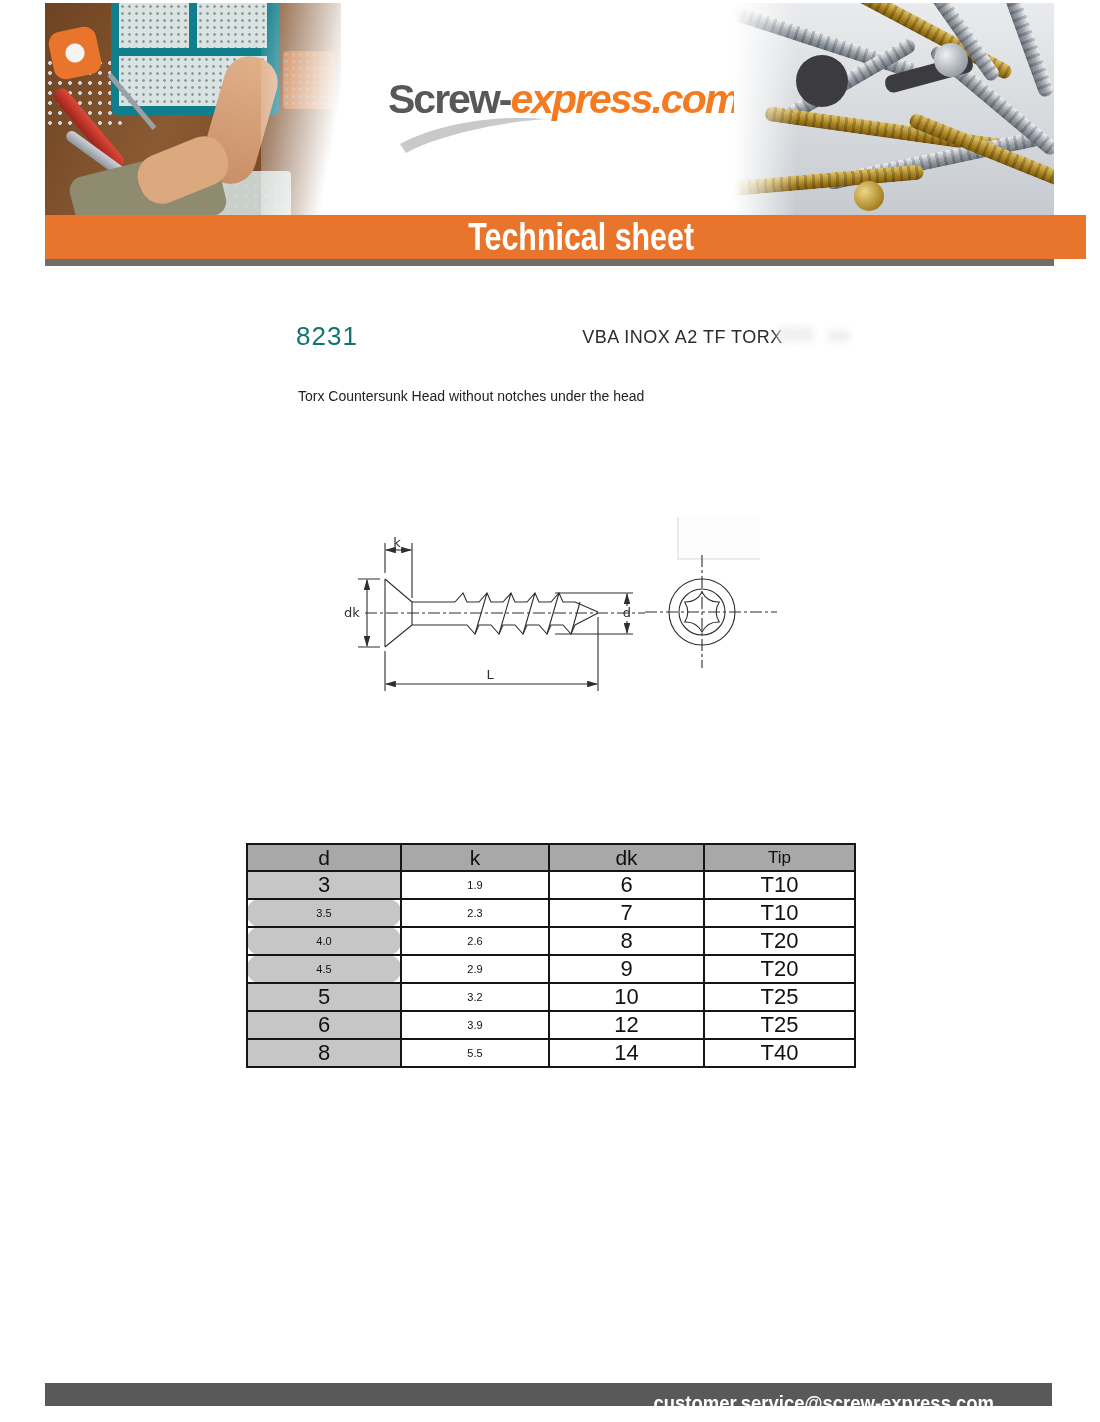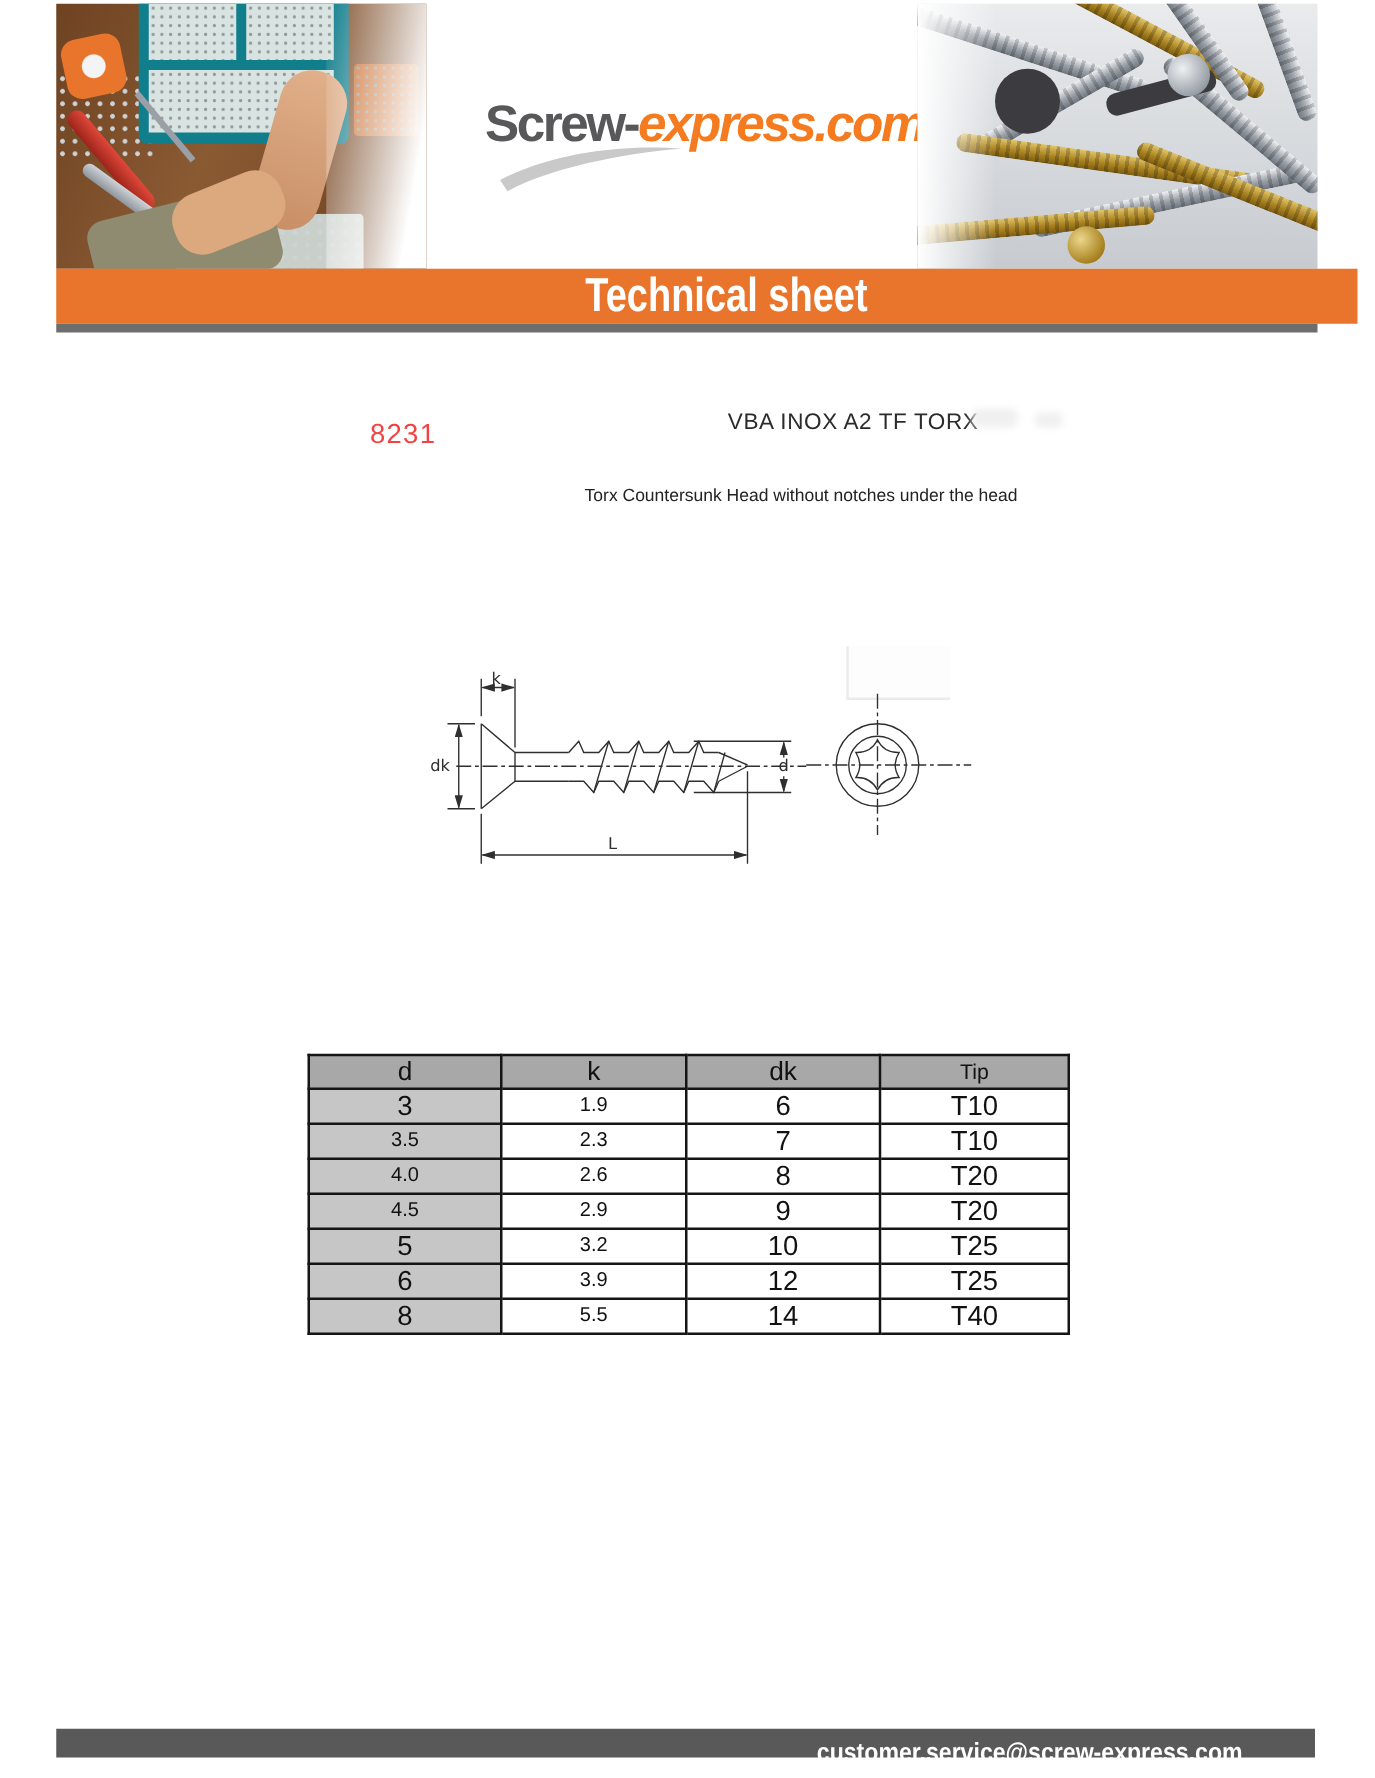--- a/index.html
+++ b/index.html
@@ -26,41 +26,41 @@
   .logo .g{color:var(--logo-gray,#58585A);}
   .logo .o{color:var(--logo-orange,#F47B20);font-style:italic;}
   .swoosh{position:absolute;left:392px;top:112px;}
 
   
   .banner{position:absolute;left:45px;top:215px;width:1009px;height:44px;background:var(--banner,#E8752B);text-align:center;line-height:44px;padding-left:32px;}
   .banner span{display:inline-block;color:#fff;font-size:38px;font-weight:700;letter-spacing:0;transform:scaleX(.8);transform-origin:center;}
   .banner-strip{position:absolute;left:45px;top:259px;width:1009px;height:7px;background:var(--under-banner,#6E6E6E);}
 
   
-  .product-code{position:absolute;left:296px;top:334px;font-size:22px;color:#ef4444;letter-spacing:1px;}
+  .product-code{position:absolute;left:296px;top:321px;font-size:26px;color:#0f766e;letter-spacing:1px;}
   .product-title{position:absolute;left:460px;top:327px;width:445px;text-align:center;font-size:18px;color:#2b2b2b;letter-spacing:.5px;}
-  .product-subtitle{position:absolute;left:314px;top:388px;width:500px;text-align:right;font-size:14px;color:#222;}
+  .product-subtitle{position:absolute;left:298px;top:388px;width:500px;text-align:left;font-size:14px;color:#222;}
   .smudge{position:absolute;background:#f0f0f0;filter:blur(3px);border-radius:4px;}
 
   
   .drawing{position:absolute;left:330px;top:505px;}
   .drawing .cl{stroke-dasharray:12 3 3 3;}
   .drawing text{font-family:"DejaVu Sans",sans-serif;font-size:13px;fill:#2f2f2f;}
 
   
   .spec-table{position:absolute;left:246px;top:843px;width:608px;border-collapse:collapse;table-layout:fixed;}
   .spec-table th,.spec-table td{border:2px solid #151515;text-align:center;vertical-align:middle;padding:0;color:#111;font-weight:400;}
   .spec-table th{height:25px;background:var(--table-header-bg,#A8A8A8);font-size:21px;}
   .spec-table th:nth-child(4){font-size:17px;}
   .spec-table col.c1{width:154px;}.spec-table col.c2{width:148px;}
   .spec-table col.c3{width:155px;}.spec-table col.c4{width:151px;}
   .spec-table td{height:24px;background:#fff;}
   .spec-table td.dcol{background:var(--table-dcol-bg,#C6C6C6);}
   .spec-table td.big{font-size:22px;}
-  .spec-table td.small{font-size:16px;}
+  .spec-table td.small{font-size:11px;border-radius:13px;}
 
   
   .footer{position:absolute;left:45px;top:1383px;width:1007px;height:23px;background:var(--footer-bar,#595959);text-align:right;line-height:39px;padding:0;box-sizing:border-box;}
   .footer span{display:inline-block;margin-right:58px;color:#fff;font-size:21px;font-weight:700;transform:scaleX(.88);transform-origin:right center;}
 </style>
 </head>
 <body>
 
 <div class="page">
 

